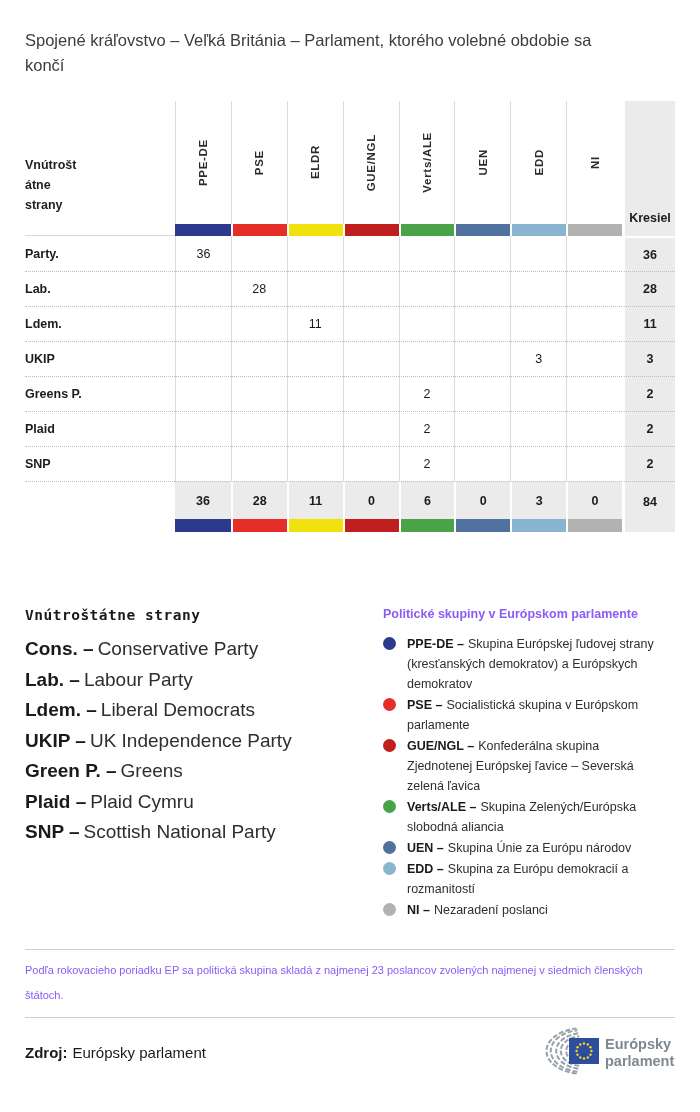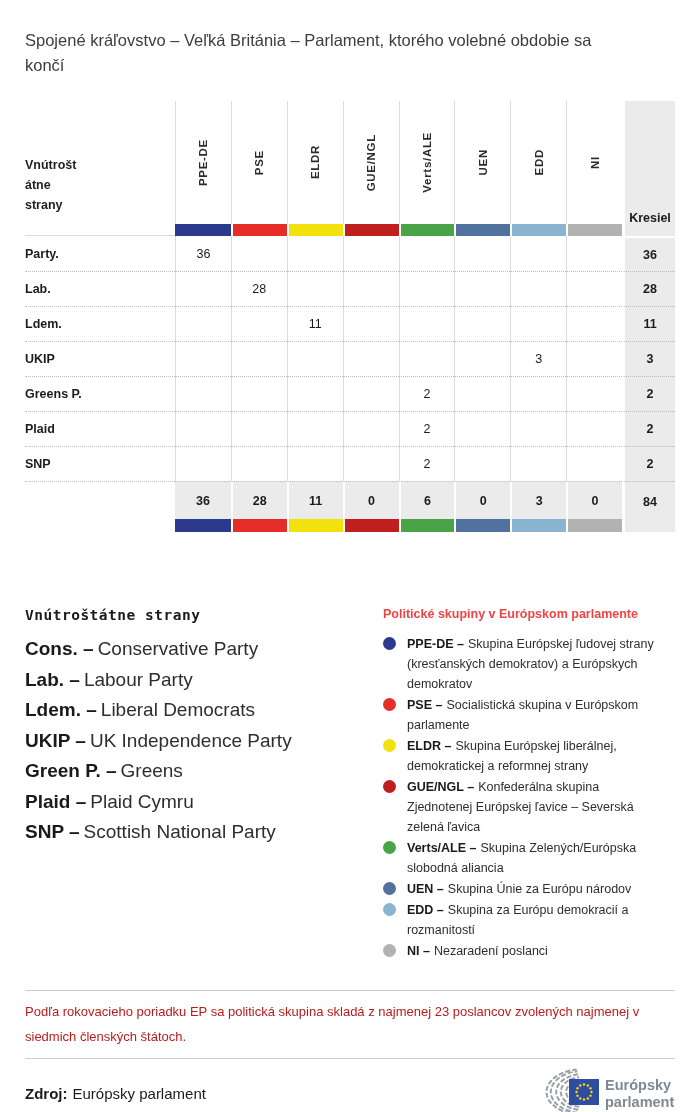--- a/index.html
+++ b/index.html
@@ -39,30 +39,30 @@
                  padding-bottom:10px; }
 
   
   .legend { display:flex; gap:25px; margin-top:75px; align-items:flex-start; }
   .legend-left { width:333px; flex:none; }
   .p-head { font-family:"DejaVu Sans Mono",monospace; font-weight:700; font-size:14.5px;
             letter-spacing:0.5px; color:#1a1a1a; margin-bottom:15px; }
   .p-item { font-size:19px; margin-bottom:8.5px; color:#2e2e2e; }
   .p-item b { color:#1a1a1a; margin-right:4px; }
   .legend-right { flex:1; }
-  .g-head { font-weight:700; font-size:12.5px; color:#ef4444; margin-bottom:13px; }
+  .g-head { font-weight:700; font-size:12.5px; color:#8b5cf6; margin-bottom:13px; }
   .g-item { display:flex; gap:11px; margin-bottom:1px; }
   .g-dot { width:13px; height:13px; border-radius:50%; flex:none; margin-top:3px; }
   .g-text { font-size:12.5px; line-height:20px; color:#2e2e2e; width:256px; }
   .g-text b { color:#1a1a1a; margin-right:4px; }
 
   
   .note-block { margin-top:28px; border-top:1px solid #cfcfcf; border-bottom:1px solid #cfcfcf;
                 padding:8px 0 9px; }
-  .note { font-size:13px; line-height:25px; color:#b91c1c; max-width:645px; }
+  .note { font-size:11px; line-height:25px; color:#8b5cf6; max-width:645px; }
   .source-row { display:flex; justify-content:space-between; align-items:center;
                 margin-top:6px; min-height:56px; }
   .source { font-size:15px; color:#1c1c1c; }
   .source b { margin-right:5px; }
 </style>
 </head>
 <body>
 
 <div class="page">
   <div class="wrap">
@@ -217,24 +217,20 @@
         <div>
             <div class="g-item">
               <span class="g-dot" style="background: rgb(43, 58, 140);"></span>
               <span class="g-text"><b>PPE-DE –</b><span>Skupina Európskej ľudovej strany (kresťanských demokratov) a Európskych demokratov</span></span>
             </div>
             <div class="g-item">
               <span class="g-dot" style="background: rgb(230, 46, 40);"></span>
               <span class="g-text"><b>PSE –</b><span>Socialistická skupina v Európskom parlamente</span></span>
             </div>
             <div class="g-item">
-              <span class="g-dot" style="background: rgb(241, 225, 12);"></span>
-              <span class="g-text"><b>ELDR –</b><span>Skupina Európskej liberálnej, demokratickej a reformnej strany</span></span>
-            </div>
-            <div class="g-item">
               <span class="g-dot" style="background: rgb(191, 31, 31);"></span>
               <span class="g-text"><b>GUE/NGL –</b><span>Konfederálna skupina Zjednotenej Európskej ľavice – Severská zelená ľavica</span></span>
             </div>
             <div class="g-item">
               <span class="g-dot" style="background: rgb(73, 164, 73);"></span>
               <span class="g-text"><b>Verts/ALE –</b><span>Skupina Zelených/Európska slobodná aliancia</span></span>
             </div>
             <div class="g-item">
               <span class="g-dot" style="background: rgb(81, 113, 159);"></span>
               <span class="g-text"><b>UEN –</b><span>Skupina Únie za Európu národov</span></span>

